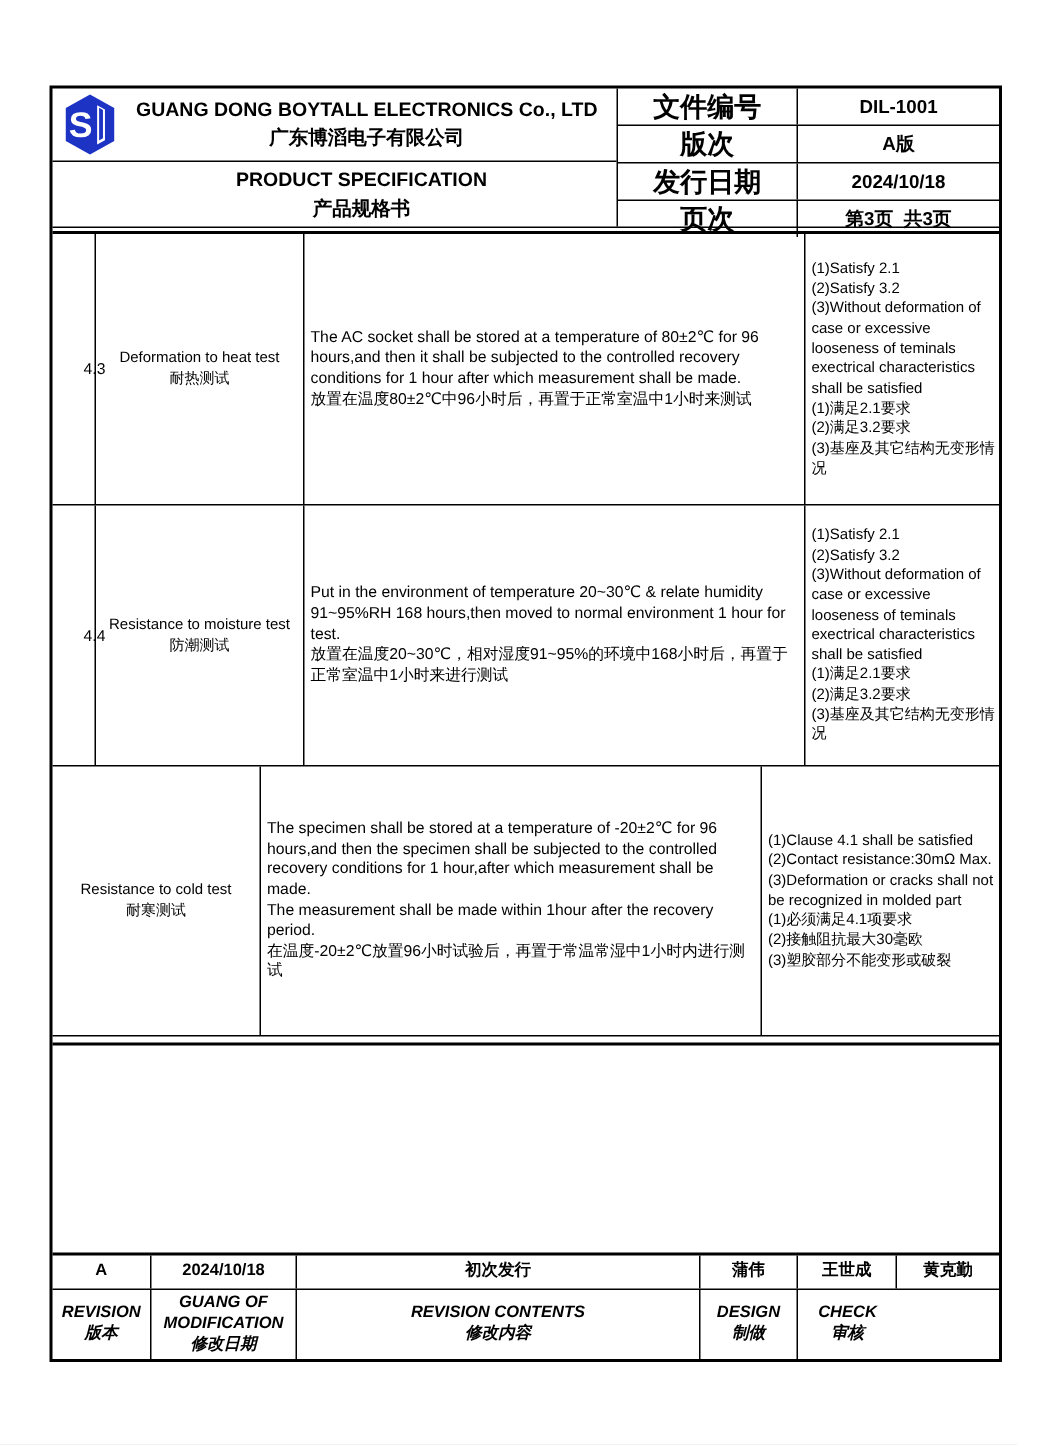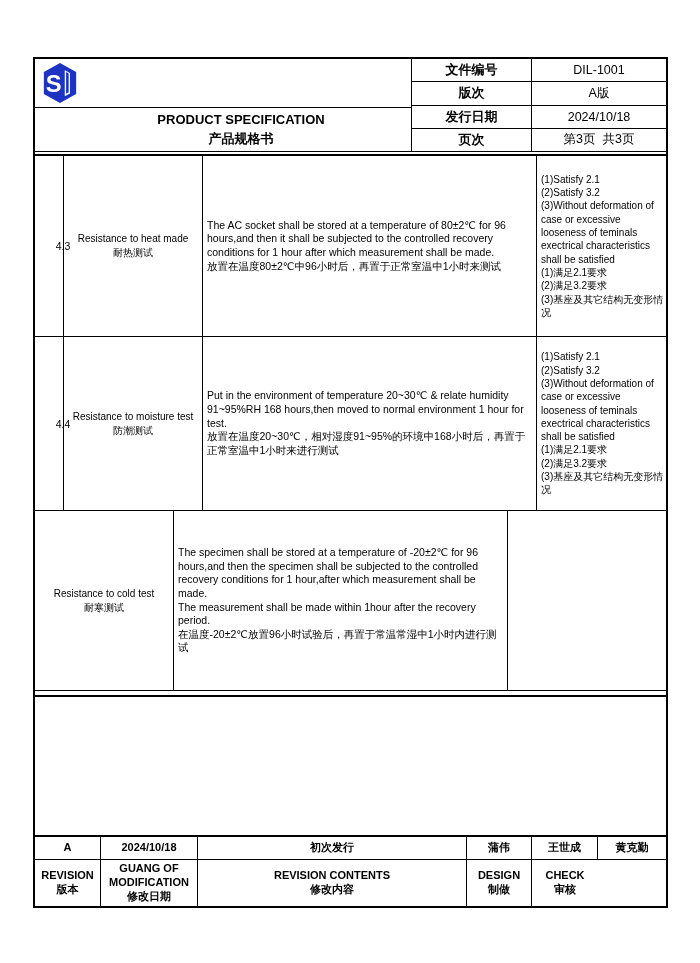--- a/index.html
+++ b/index.html
@@ -16,23 +16,23 @@
   .logo { width:38px; height:42px; flex:none; margin:0 3px 0 2px; }
   .company-names { flex:1; text-align:center; font-weight:bold; line-height:1.45; }
   .company-en { font-size:13px; display:block; }
   .company-cn { font-size:13px; display:block; }
   .spec-row { flex:1; display:flex; flex-direction:column; justify-content:center; text-align:center;
               font-weight:bold; font-size:13px; line-height:1.5;margin-left:36px; }
   .header-meta { flex:1; display:flex; flex-direction:column; }
   .meta-row { flex:1; display:flex; border-bottom:1px solid #000; }
   .meta-row:last-child { border-bottom:none; }
   .meta-label { width:120px; border-right:1px solid #000; display:flex; align-items:center;
-                justify-content:center; font-weight:bold; font-size:13px; }
+                justify-content:center; font-weight:bold; font-size:18px; }
   .meta-value { flex:1; display:flex; align-items:center; justify-content:center;
-                font-weight:normal; font-size:12.5px; }
+                font-weight:bold; font-size:12.5px; }
 
   
   .body-section { flex:none; margin-top:2px; border-top:2px solid #000; }
   .test-row { display:flex; border-bottom:1px solid #000; }
   .row-43 { height:181px; }
   .row-44 { height:174px; }
   .row-45 { height:180px; }
   .cell { border-right:1px solid #000; }
   .cell-no { width:24px; display:flex; align-items:center; justify-content:center; font-size:10.5px; flex:none;padding-left:28px; }
   .cell-name { width:139px; display:flex; flex-direction:column; align-items:center; justify-content:center;
@@ -42,21 +42,21 @@
   .cell-judg { flex:1; border-right:none; display:flex; align-items:center; padding:3px 2px 3px 4px;
                font-size:10px; line-height:1.33; white-space:pre-line; }
 
   
   .empty-region { flex:1; margin-top:4px; border-top:2px solid #000; }
 
   
   .revision-section { flex:none; border-top:2px solid #000; }
   .rev-row { display:flex; }
   .rev-entry-row { height:23px; border-bottom:1px solid #000; }
-  .rev-header-row { height:46px; }
+  .rev-header-row { height:46px;font-style:italic; }
   .rev-cell { border-right:1px solid #000; display:flex; flex-direction:column; align-items:center;
               justify-content:center; text-align:center; font-weight:bold; font-size:11px; line-height:1.25; }
   .rev-cell:last-child { border-right:none; }
   .rc1 { width:66px; flex:none; }
   .rc2 { width:97px; flex:none; padding:0 1px; }
   .rc3 { width:269px; flex:none; }
   .rc4 { width:65px; flex:none; }
   .rc5 { width:66px; flex:none; }
   .rc6 { flex:1; }
   .rev-en { display:block; }
@@ -70,20 +70,24 @@
 
     <div class="header">
       <div class="header-left">
         <div class="company-row">
           <svg class="logo" viewBox="0 0 40 44">
             <polygon points="20,1 37,10.5 37,33.5 20,43 3,33.5 3,10.5" fill="#1c33c4"></polygon>
             <text x="5" y="31" font-size="25" font-weight="bold" fill="#ffffff" font-family="Liberation Sans, sans-serif">S</text>
             <polygon points="25,8.5 30.5,11.5 30.5,33 25,36" fill="#ffffff"></polygon>
             <polygon points="26.4,10.3 29.1,11.9 29.1,31.7 26.4,33.3" fill="#1c33c4"></polygon>
           </svg>
+          <div class="company-names">
+            <span class="company-en">GUANG DONG BOYTALL ELECTRONICS Co., LTD</span>
+            <span class="company-cn">广东博滔电子有限公司</span>
+          </div>
         </div>
         <div class="spec-row">
           <span>PRODUCT SPECIFICATION</span>
           <span>产品规格书</span>
         </div>
       </div>
       <div class="header-meta">
         <div class="meta-row">
           <div class="meta-label">文件编号</div>
           <div class="meta-value">DIL-1001</div>
@@ -101,21 +105,21 @@
           <div class="meta-value">第3页&nbsp;&nbsp;共3页</div>
         </div>
       </div>
     </div>
 
     <div class="body-section">
 
       <div class="test-row row-43">
         <div class="cell cell-no">4.3</div>
         <div class="cell cell-name">
-          <span>Resistance to heat made</span>
+          <span>Deformation to heat test</span>
           <span>耐热测试</span>
         </div>
         <div class="cell cell-desc">The AC socket shall be stored at a temperature of 80±2℃ for 96 hours,and then it shall be subjected to the controlled recovery conditions for 1 hour after which measurement shall be made.
 放置在温度80±2℃中96小时后，再置于正常室温中1小时来测试</div>
         <div class="cell cell-judg">(1)Satisfy 2.1
 (2)Satisfy 3.2
 (3)Without deformation of case or excessive looseness of teminals exectrical characteristics shall be satisfied
 (1)满足2.1要求
 (2)满足3.2要求
 (3)基座及其它结构无变形情况</div>
@@ -138,20 +142,26 @@
       </div>
 
       <div class="test-row row-45">
         <div class="cell cell-name">
           <span>Resistance to cold test</span>
           <span>耐寒测试</span>
         </div>
         <div class="cell cell-desc">The specimen shall be stored at a temperature of -20±2℃ for 96 hours,and then the specimen shall be subjected to the controlled recovery conditions for 1 hour,after which measurement shall be made.
 The measurement shall be made within 1hour after the recovery period.
 在温度-20±2℃放置96小时试验后，再置于常温常湿中1小时内进行测试</div>
+        <div class="cell cell-judg">(1)Clause 4.1 shall be satisfied
+(2)Contact resistance:30mΩ Max.
+(3)Deformation or cracks shall not be recognized in molded part
+(1)必须满足4.1项要求
+(2)接触阻抗最大30毫欧
+(3)塑胶部分不能变形或破裂</div>
       </div>
 
     </div>
 
     <div class="empty-region"></div>
 
     <div class="revision-section">
       <div class="rev-row rev-entry-row">
         <div class="rev-cell rc1">A</div>
         <div class="rev-cell rc2">2024/10/18</div>

